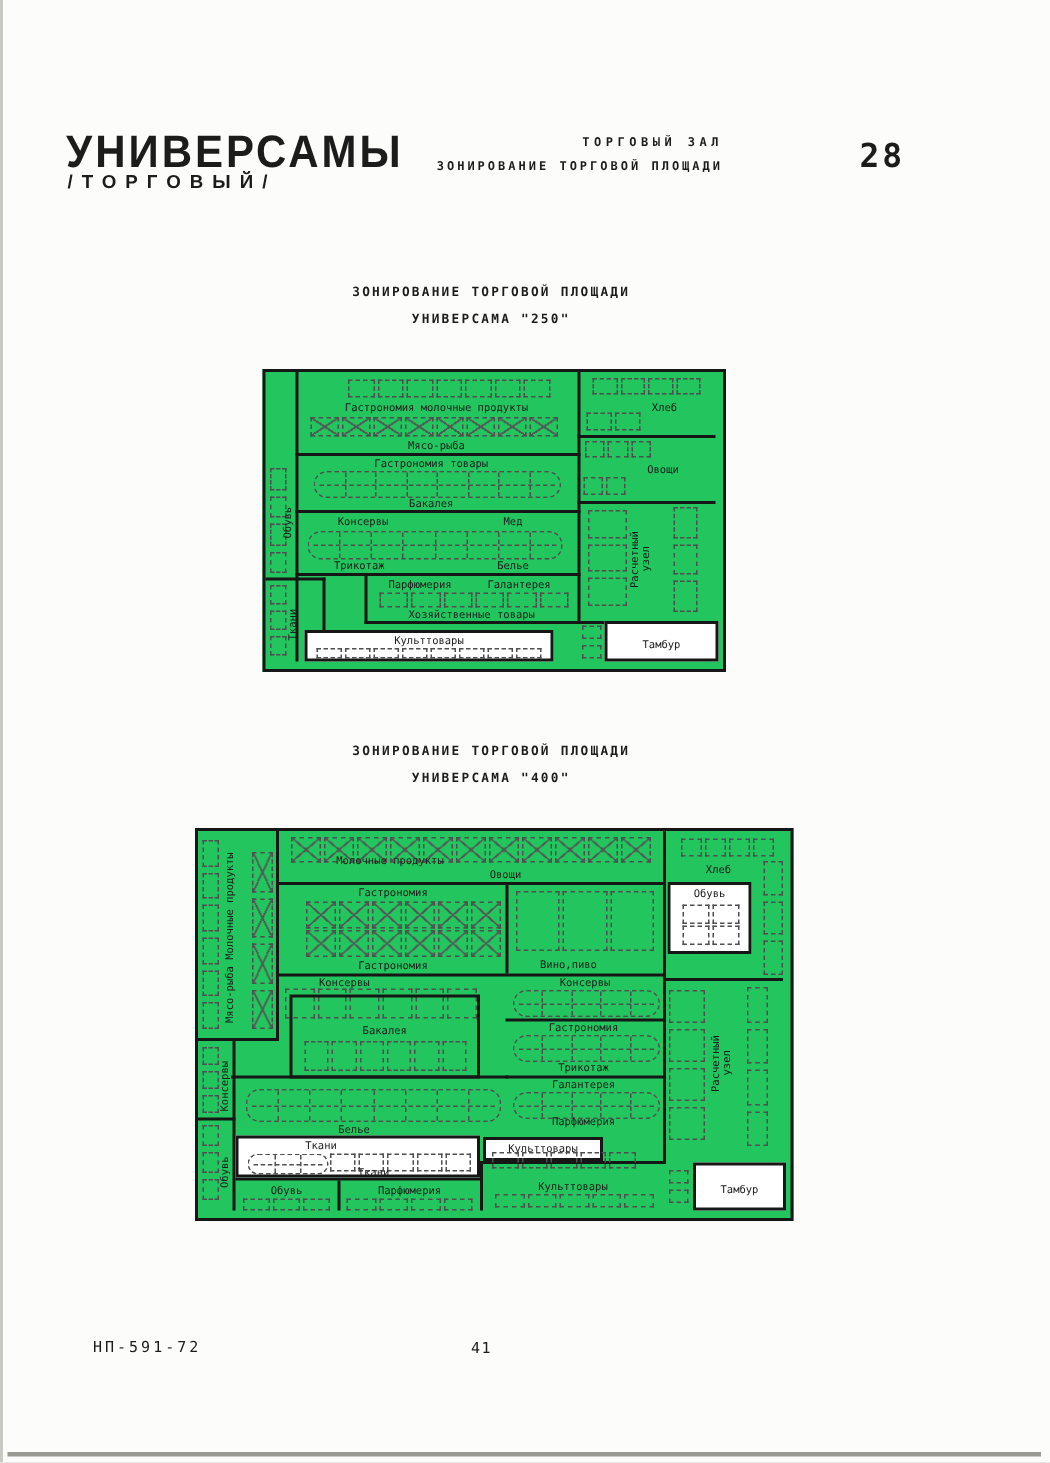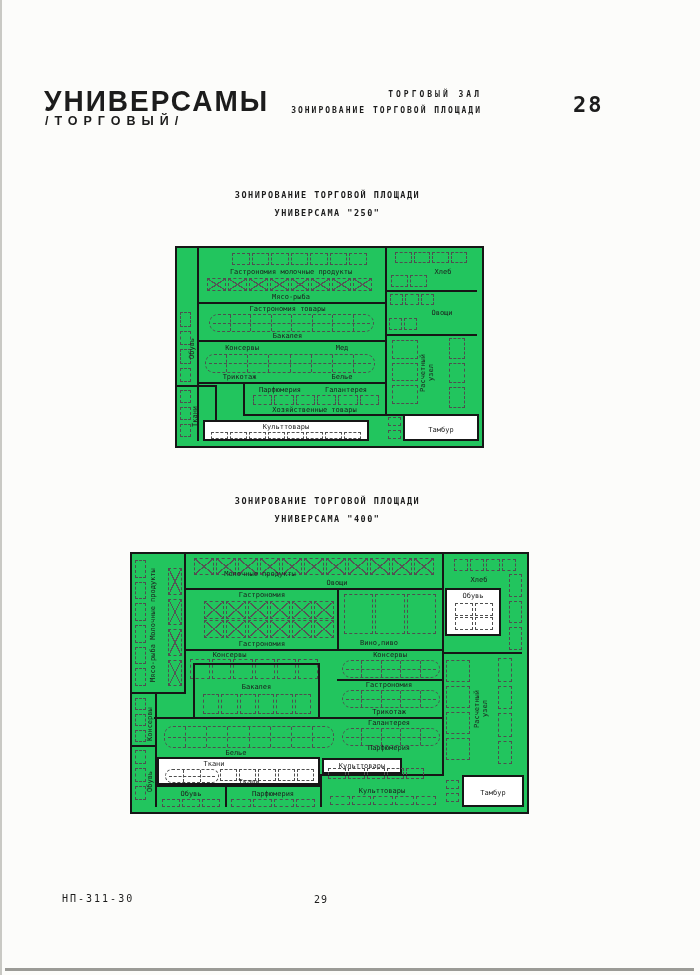--- a/index.html
+++ b/index.html
@@ -456,18 +456,18 @@
 
     <div class="vshelf" style="left:314px;top:226px;width:13px;height:22px;">
         <div class="c"></div>
         <div class="c"></div>
       </div>
     <div class="bbox" style="left:330px;top:221px;width:62px;height:32px;background:#fff;">
       <div class="lbl" style="left:0;top:12px;width:100%;">Тамбур</div>
     </div>
   </div>
 
-  <div class="footer-code">НП-311-30</div>
-  <div class="footer-page">29</div>
+  <div class="footer-code">НП-591-72</div>
+  <div class="footer-page">41</div>
 
   <div class="scan-bottom"></div>
   <div class="scan-left"></div>
 </div>
 
 </body></html>

